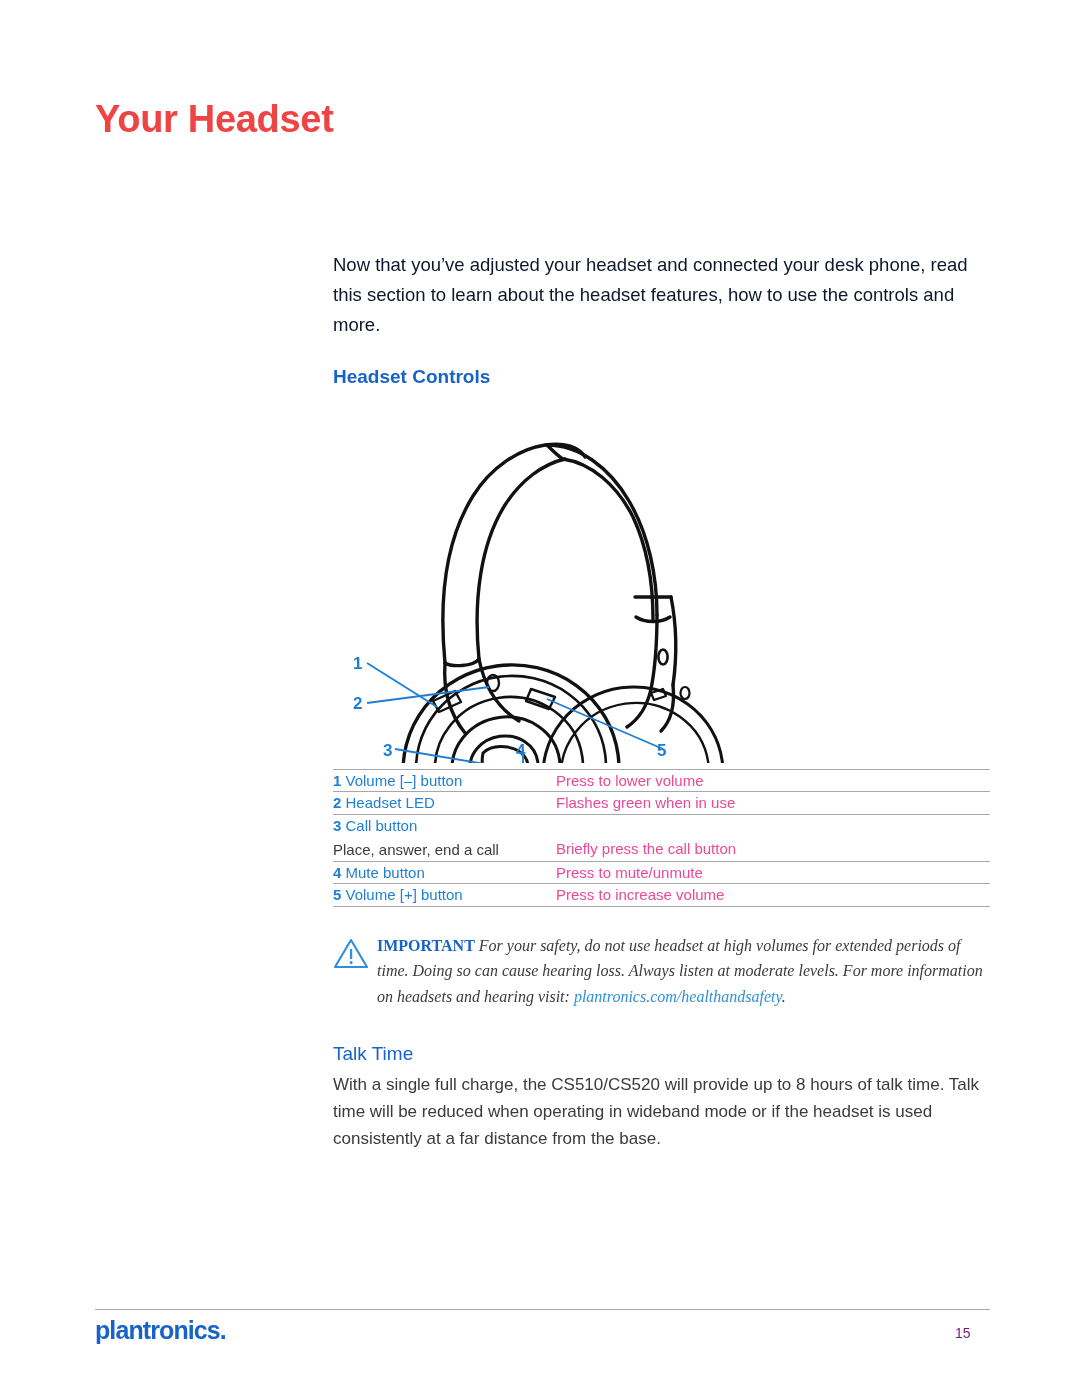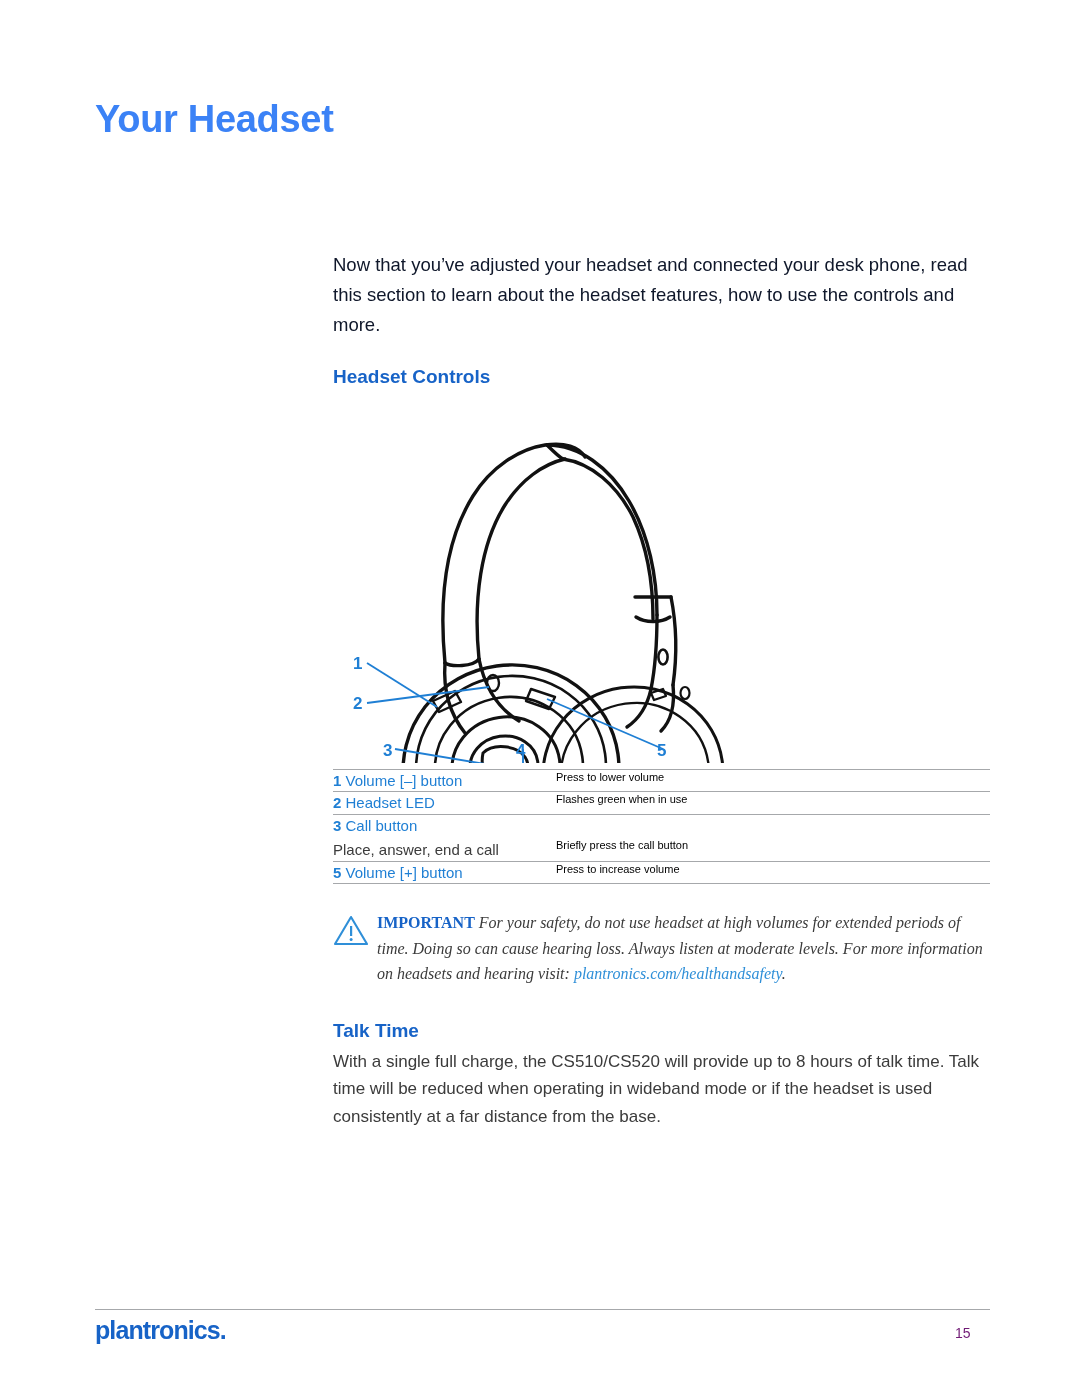--- a/index.html
+++ b/index.html
@@ -22,21 +22,21 @@
     background: #ffffff;
   }
 
   
   .page-title {
     position: absolute;
     left: 95px;
     top: 74px;
     font-size: 38px;
     font-weight: 700;
-    color: #3b82f6;
+    color: #ef4444;
     letter-spacing: -0.3px;
     line-height: 1.1;
     white-space: nowrap;
   }
 
   
   .content {
     position: absolute;
     left: 333px;
     top: 250px;
@@ -92,22 +92,22 @@
     white-space: nowrap;
   }
   .ct-label .num { font-weight: 700; color: #1f7fd4; }
   .ct-sub {
     font-size: 15px;
     color: #3b3b3b;
     line-height: 1.45;
     margin-top: 2px;
   }
   .ct-desc {
-    font-size: 11px;
-    color: #000000;
+    font-size: 15px;
+    color: #ec4899;
     line-height: 1.45;
   }
   .ct-desc.pushed { margin-top: 23px; }
 
   
   .important {
     display: flex;
     margin-top: 26px;
     align-items: flex-start;
     font-family: Liberation Serif, serif;
@@ -129,21 +129,21 @@
     color: #1763c7;
   }
   .important-text .lnk {
     color: #2f8fd8;
     font-style: italic;
   }
 
   
   .talk-heading {
     font-size: 19px;
-    font-weight: 700;
+    font-weight: 400;
     color: #1763c7;
     margin: 34px 0 6px 0;
   }
   .talk-body {
     font-size: 17px;
     line-height: 1.6;
     color: #3b3b3b;
     margin: 0;
   }
 
@@ -319,20 +319,31 @@
               <span class="num">3</span>
               <span>Call button</span>
             </div>
             <div class="ct-sub">Place, answer, end a call</div>
           </td>
           <td class="ct-cell-right">
             <div class="ct-desc pushed">Briefly press the call button</div>
           </td>
         </tr>
 
+        <tr class="ct-row">
+          <td class="ct-cell-left">
+            <div class="ct-label">
+              <span class="num">4</span>
+              <span>Mute button</span>
+            </div>
+          </td>
+          <td class="ct-cell-right">
+            <div class="ct-desc">Press to mute/unmute</div>
+          </td>
+        </tr>
 
         <tr class="ct-row">
           <td class="ct-cell-left">
             <div class="ct-label">
               <span class="num">5</span>
               <span>Volume [+] button</span>
             </div>
           </td>
           <td class="ct-cell-right">
             <div class="ct-desc">Press to increase volume</div>

